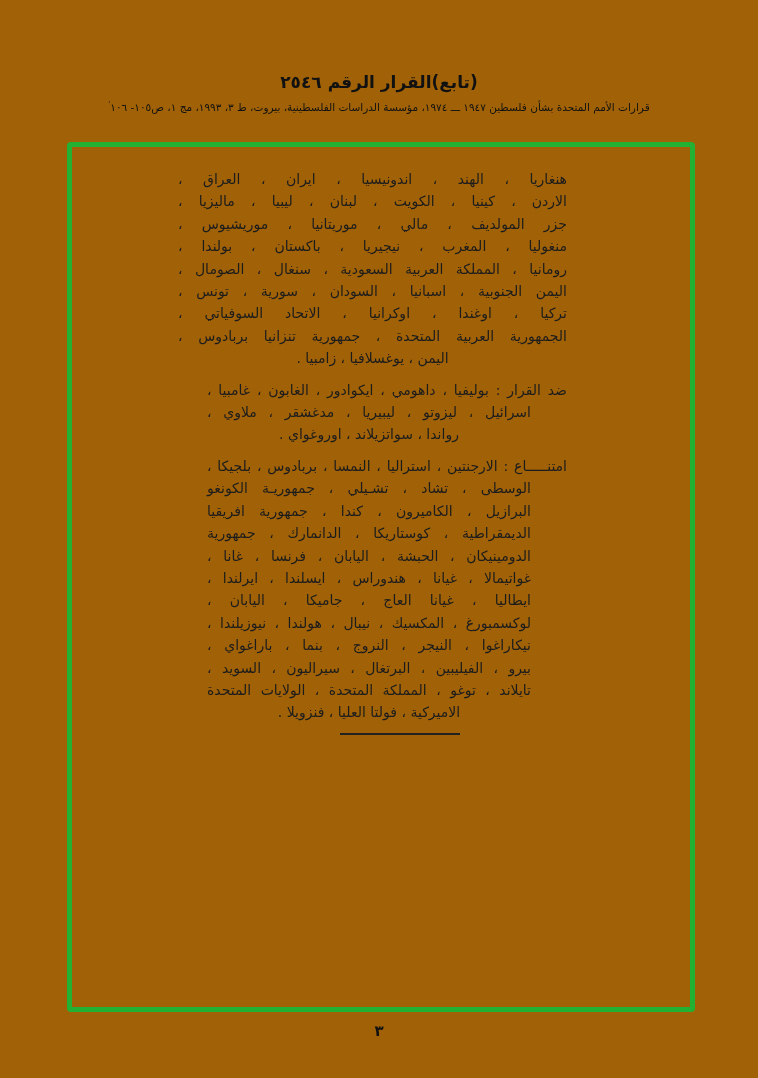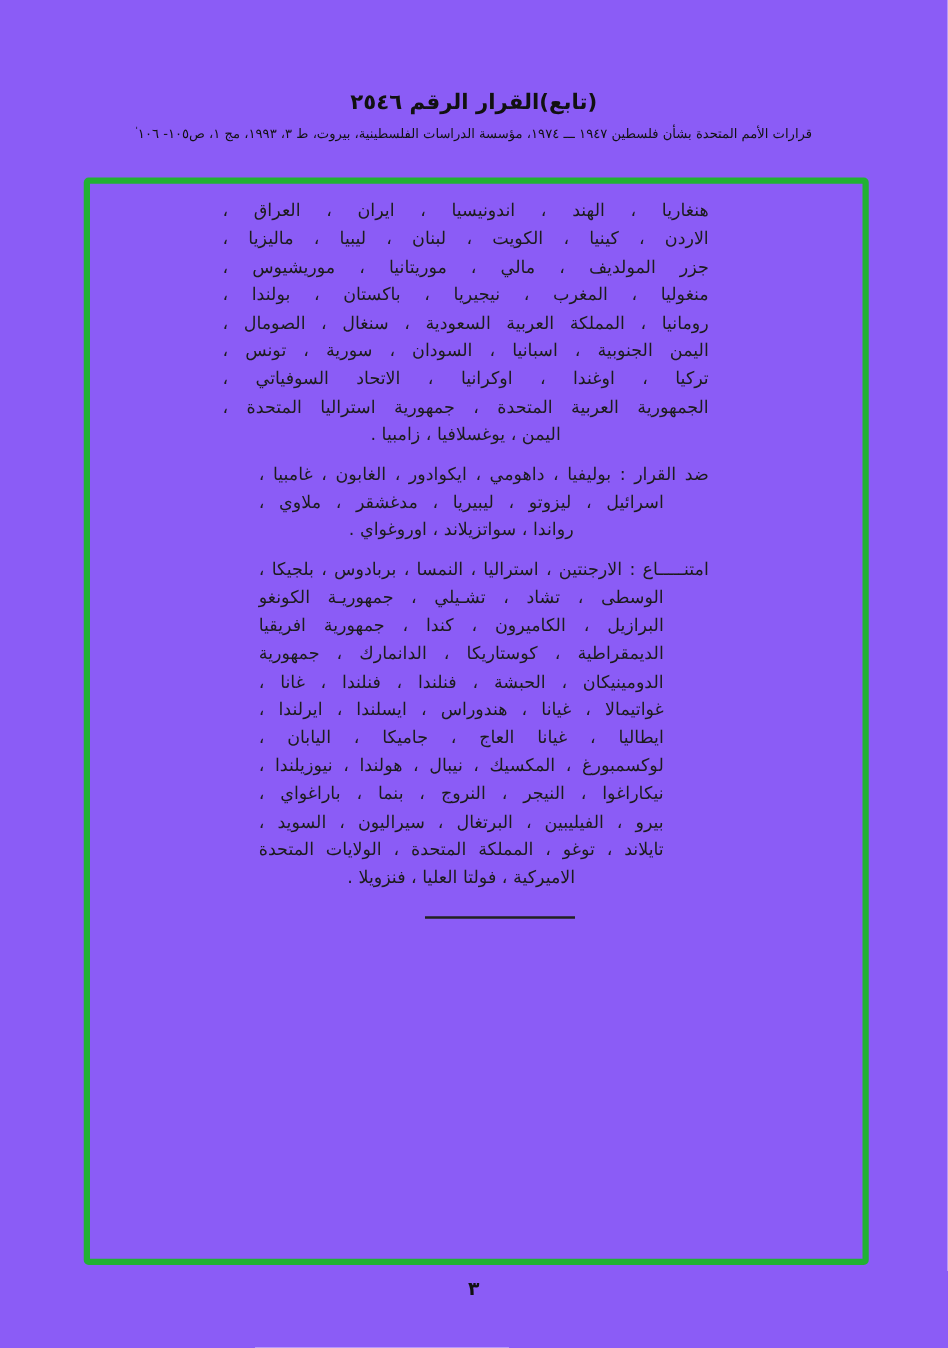--- a/index.html
+++ b/index.html
@@ -3,21 +3,21 @@
 <meta charset="utf-8">
 <style>
   html,body{margin:0;padding:0;background:#ffffff;}
   body{
     width:758px;height:1078px;
     font-family:"DejaVu Sans",sans-serif;
     color:#151515;
     position:relative;
     overflow:hidden;
   }
-  .page{position:absolute;inset:0;background:#8b5cf6;}
+  .page{position:absolute;inset:0;background:#a16207;}
 
   
   .header{position:absolute;top:72px;left:0;width:758px;text-align:center;}
   .title{
     font-size:17px;font-weight:bold;direction:rtl;
     letter-spacing:.3px;color:#111;
   }
   .subtitle{
     margin-top:8px;font-size:10.5px;font-weight:normal;direction:rtl;
     white-space:nowrap;color:#111;
@@ -25,21 +25,21 @@
   .subtitle sup{font-size:7px;vertical-align:super;}
 
   
   .frame{
     position:absolute;left:67px;top:142px;width:628px;height:870px;
     border:5px solid #22B132;border-radius:4px;box-sizing:border-box;
   }
 
   
   .content{
-    position:absolute;top:11px;right:123px;width:389px;
+    position:absolute;top:21px;right:123px;width:389px;
     direction:rtl;font-size:14px;line-height:22.4px;color:#1c1c1c;
   }
   .line{
     text-align:justify;text-align-last:justify;
   }
   .line.center{text-align-last:center;}
   .line.indent{padding-right:36px;}
   .section{margin-top:9px;margin-left:29px;}
   .label{font-weight:normal;}
 
@@ -69,36 +69,36 @@
     <div class="content">
 
       <div class="para">
         <div class="line">هنغاريا ، الهند ، اندونيسيا ، ايران ، العراق ،</div>
         <div class="line">الاردن ، كينيا ، الكويت ، لبنان ، ليبيا ، ماليزيا ،</div>
         <div class="line">جزر المولديف ، مالي ، موريتانيا ، موريشيوس ،</div>
         <div class="line">منغوليا ، المغرب ، نيجيريا ، باكستان ، بولندا ،</div>
         <div class="line">رومانيا ، المملكة العربية السعودية ، سنغال ، الصومال ،</div>
         <div class="line">اليمن الجنوبية ، اسبانيا ، السودان ، سورية ، تونس ،</div>
         <div class="line">تركيا ، اوغندا ، اوكرانيا ، الاتحاد السوفياتي ،</div>
-        <div class="line">الجمهورية العربية المتحدة ، جمهورية استراليا المتحدة ،</div>
+        <div class="line">الجمهورية العربية المتحدة ، جمهورية تنزانيا بربادوس ،</div>
         <div class="line center">اليمن ، يوغسلافيا ، زامبيا .</div>
       </div>
 
       <div class="section">
         <div class="line"><span class="label">ضد القرار</span> <span>:</span> <span>بوليفيا ، داهومي ، ايكوادور ، الغابون ، غامبيا ،</span></div>
         <div class="line indent">اسرائيل ، ليزوتو ، ليبيريا ، مدغشقر ، ملاوي ،</div>
         <div class="line indent center">رواندا ، سواتزيلاند ، اوروغواي .</div>
       </div>
 
       <div class="section">
         <div class="line"><span class="label">امتنـــــاع</span> <span>:</span> <span>الارجنتين ، استراليا ، النمسا ، بربادوس ، بلجيكا ،</span></div>
         <div class="line indent">الوسطى ، تشاد ، تشـيلي ، جمهوريـة الكونغو</div>
         <div class="line indent">البرازيل ، الكاميرون ، كندا ، جمهورية افريقيا</div>
         <div class="line indent">الديمقراطية ، كوستاريكا ، الدانمارك ، جمهورية</div>
-        <div class="line indent">الدومينيكان ، الحبشة ، فنلندا ، فنلندا ، غانا ،</div>
+        <div class="line indent">الدومينيكان ، الحبشة ، اليابان ، فرنسا ، غانا ،</div>
         <div class="line indent">غواتيمالا ، غيانا ، هندوراس ، ايسلندا ، ايرلندا ،</div>
         <div class="line indent">ايطاليا ، غيانا العاج ، جاميكا ، اليابان ،</div>
         <div class="line indent">لوكسمبورغ ، المكسيك ، نيبال ، هولندا ، نيوزيلندا ،</div>
         <div class="line indent">نيكاراغوا ، النيجر ، النروج ، بنما ، باراغواي ،</div>
         <div class="line indent">بيرو ، الفيليبين ، البرتغال ، سيراليون ، السويد ،</div>
         <div class="line indent">تايلاند ، توغو ، المملكة المتحدة ، الولايات المتحدة</div>
         <div class="line indent center">الاميركية ، فولتا العليا ، فنزويلا .</div>
       </div>
 
     </div>

